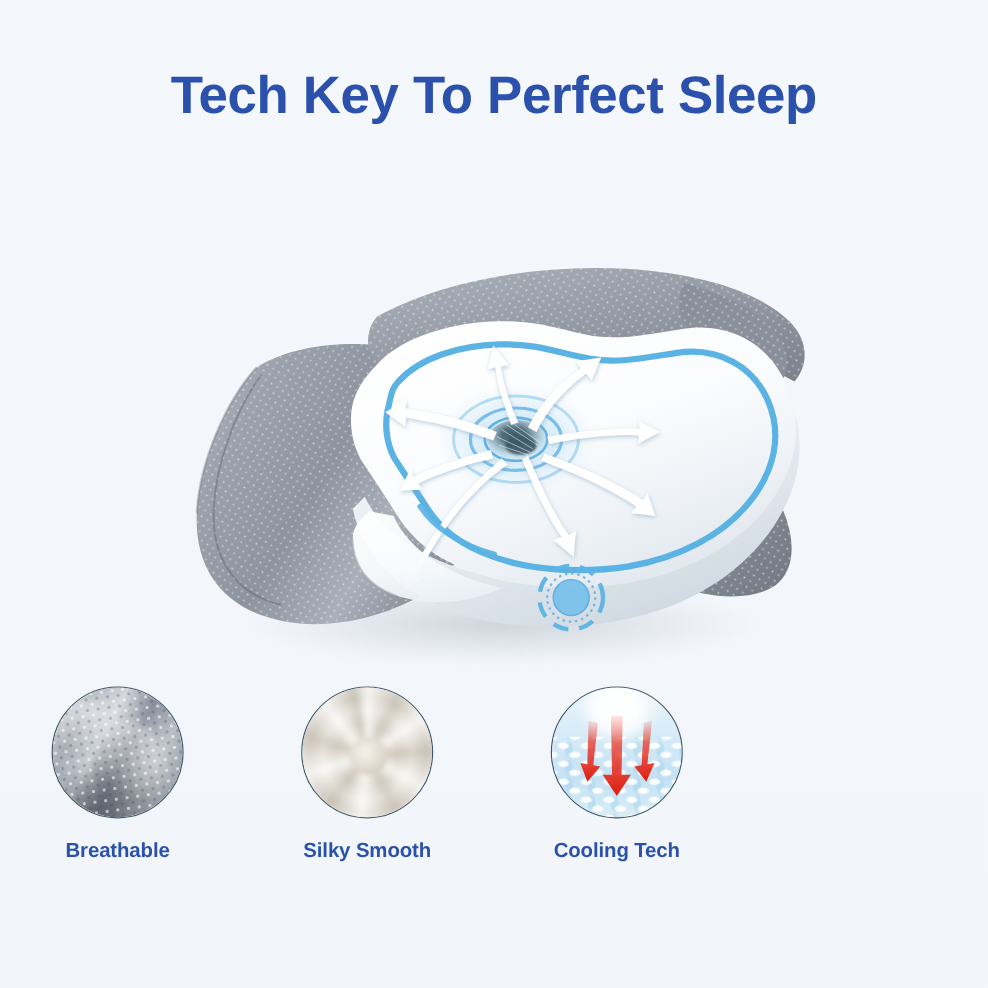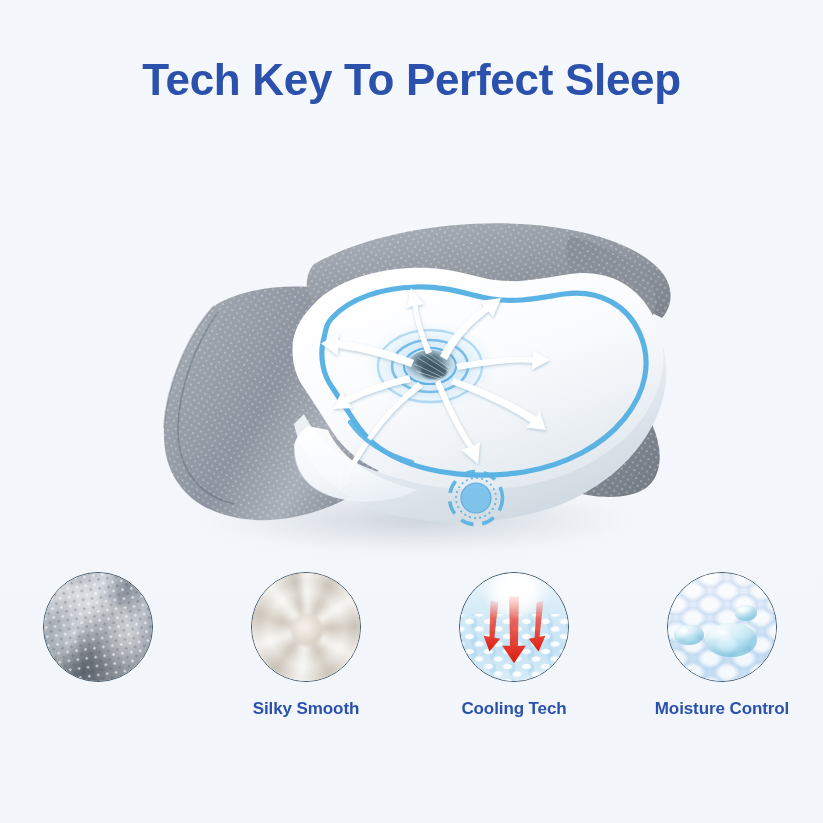--- a/index.html
+++ b/index.html
@@ -482,20 +482,21 @@
 
     <div class="feature f0">
       <div class="circle-wrap">
         <div class="circle-inner fabric-breathable">
           <div class="fold-1"></div>
           <div class="fold-2"></div>
           <div class="fold-3"></div>
           <div class="dots-overlay"></div>
         </div>
       </div>
+      <div class="feature-label">Breathable</div>
     </div>
 
     <div class="feature f2">
       <div class="circle-wrap">
         <div class="circle-inner fabric-cooling">
           <div class="weave"></div>
           <div class="cool-glow"></div>
           <svg class="cool-arrows" viewBox="0 0 110 110" xmlns="http://www.w3.org/2000/svg">
             <defs>
               <linearGradient id="redA" x1="0" y1="0" x2="0" y2="1">
@@ -525,26 +526,15 @@
     <div class="feature f1">
       <div class="circle-wrap">
         <div class="circle-inner fabric-silky">
           <div class="swirl"></div>
           <div class="swirl-core"></div>
         </div>
       </div>
       <div class="feature-label">Silky Smooth</div>
     </div>
 
-    <div class="feature f3">
-      <div class="circle-wrap">
-        <div class="circle-inner fabric-moisture">
-          <div class="quilt"></div>
-          <div class="drop small"></div>
-          <div class="drop mid"></div>
-          <div class="drop big"></div>
-        </div>
-      </div>
-      <div class="feature-label">Moisture Control</div>
-    </div>
 
   </div>
 </div>
 
 </body></html>

